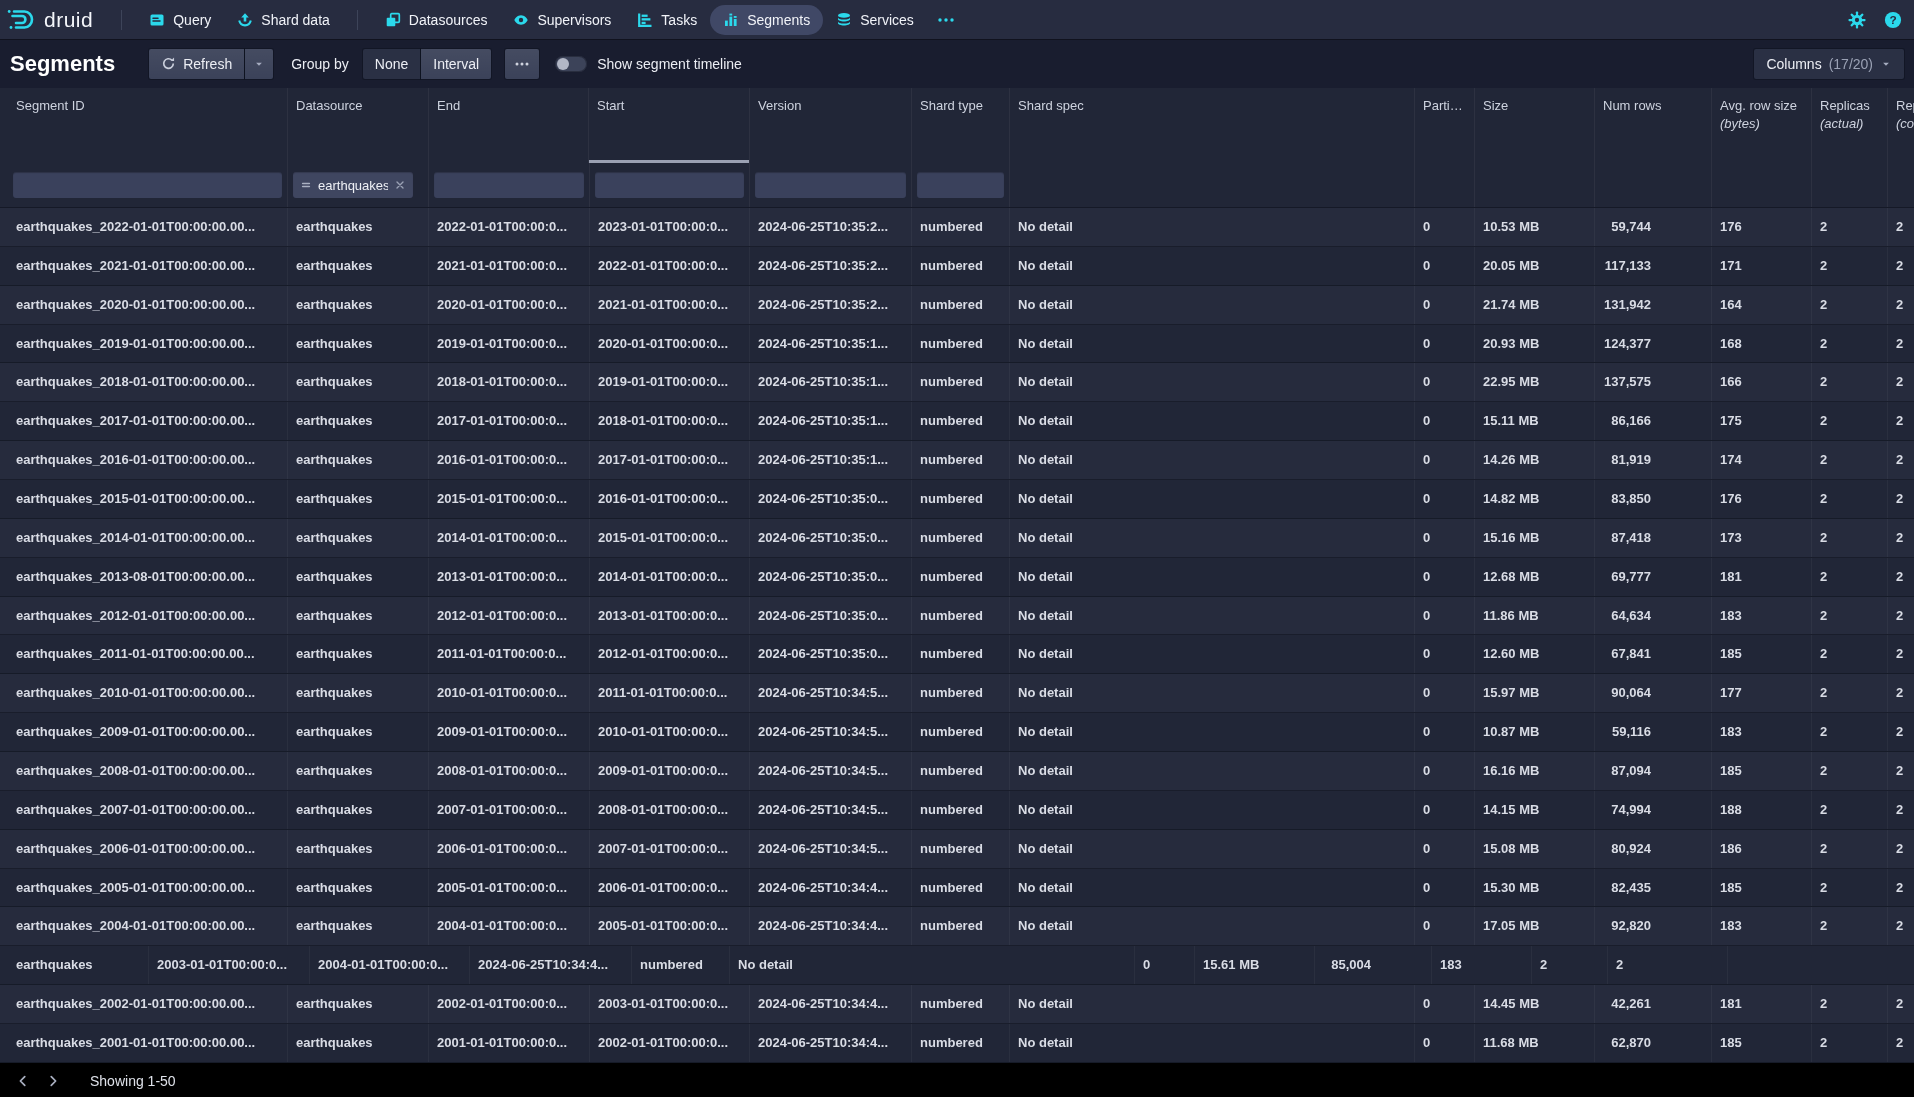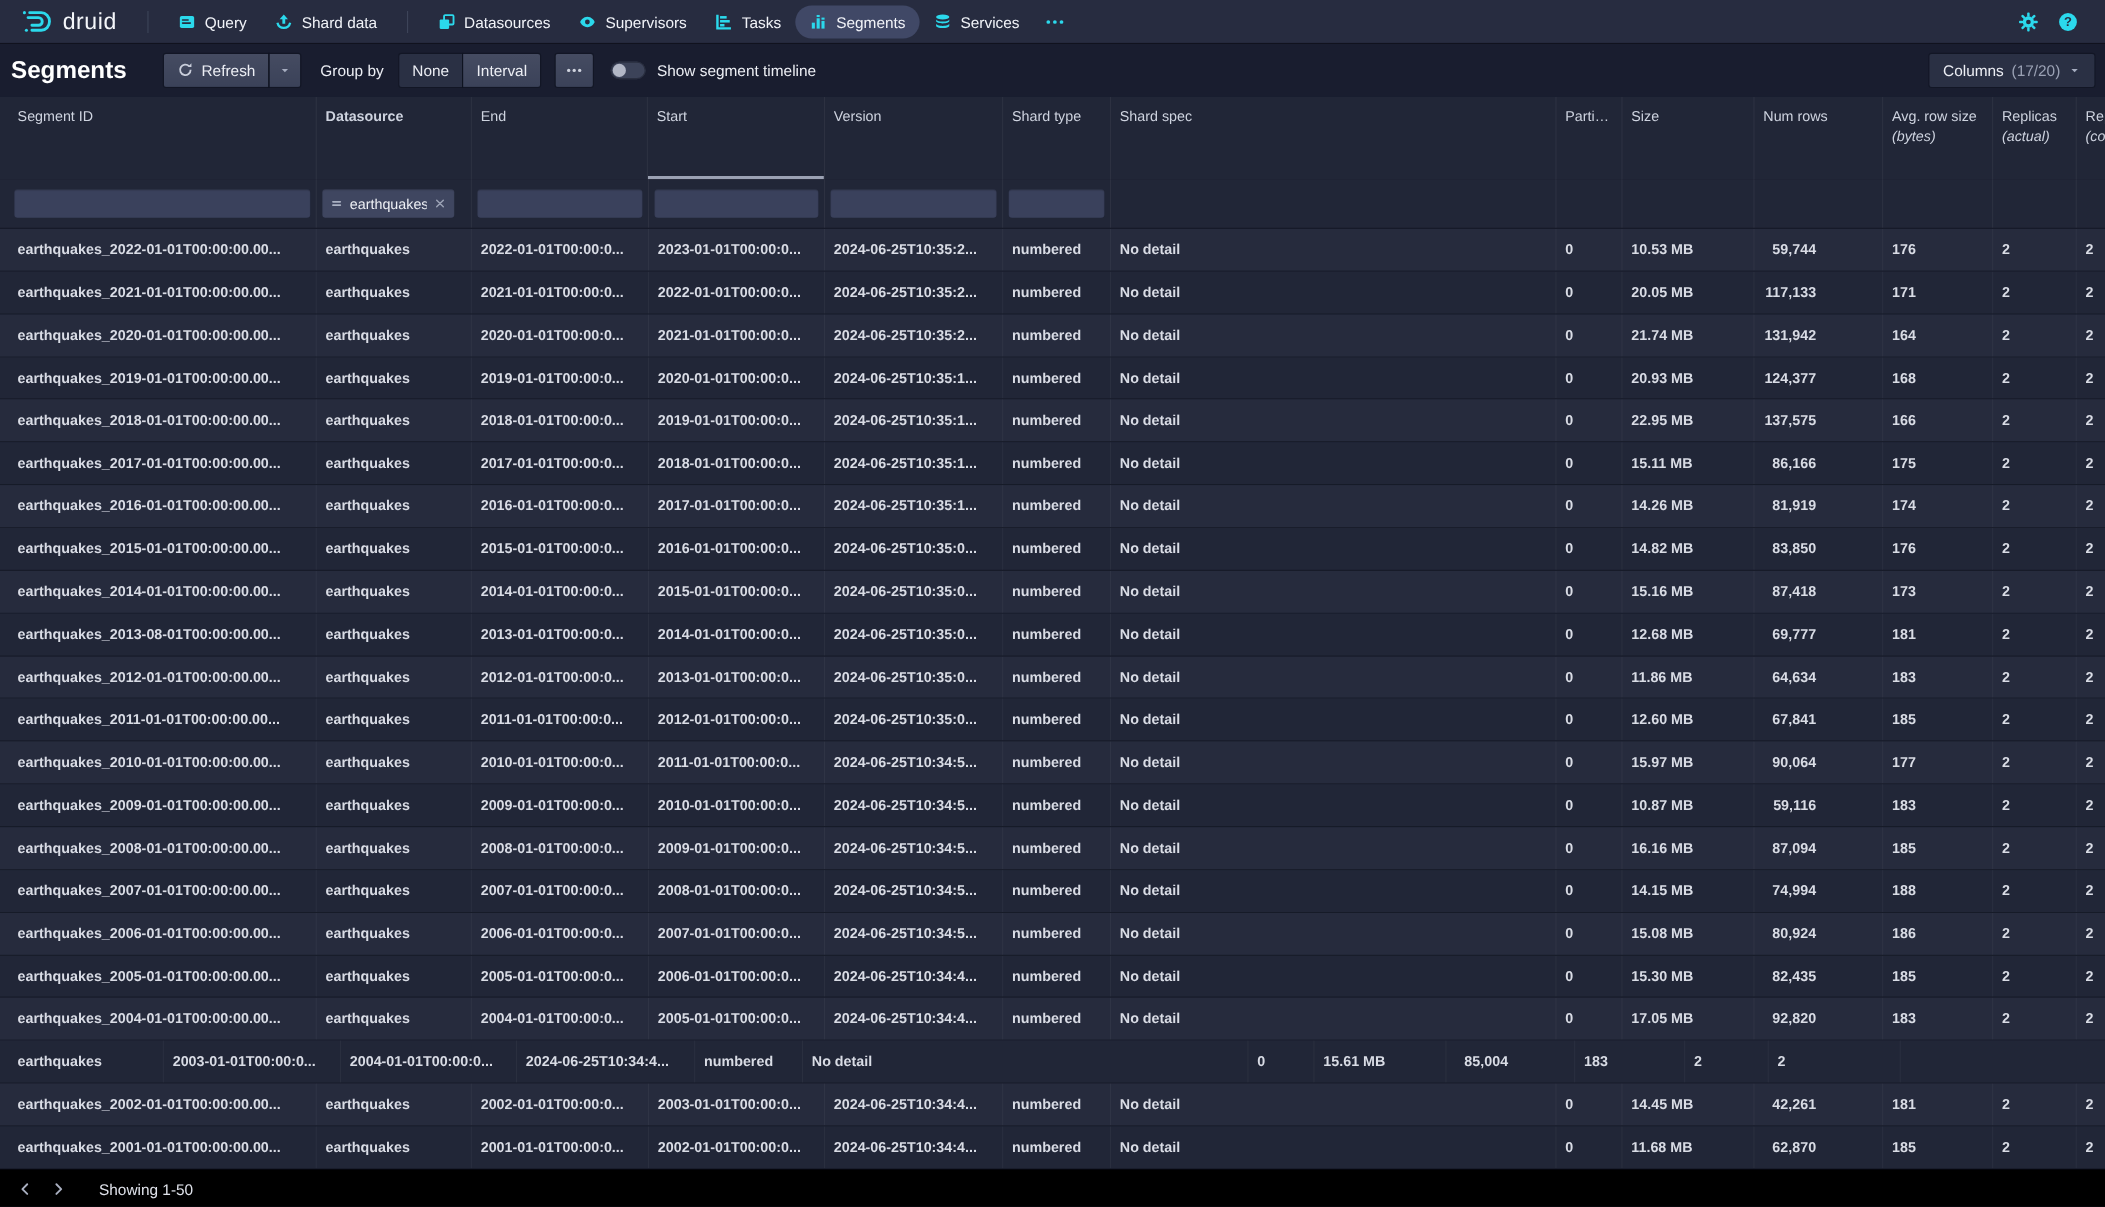--- a/index.html
+++ b/index.html
@@ -6,21 +6,21 @@
   body{
     width:1914px;height:1097px;overflow:hidden;
     background:#191d2f;
     font-family:"Liberation Sans", sans-serif;
     color:#d9dce5;
     -webkit-font-smoothing:antialiased;
   }
   
   .navbar{
     height:39px;background:#272c40;display:flex;align-items:center;
-    padding:0 19px;box-shadow:0 1px 0 rgba(0,0,0,.35);position:relative;z-index:5;
+    padding:0 6px;box-shadow:0 1px 0 rgba(0,0,0,.35);position:relative;z-index:5;
   }
   .logo{display:flex;align-items:center;gap:8px;margin-right:14px;}
   .logo-text{color:#f4f6fa;font-size:21px;letter-spacing:.5px;}
   .nav-divider{width:1px;height:20px;background:#3d4459;margin:0 14px;}
   .nav-items{display:flex;align-items:center;}
   .nav-item{
     display:flex;align-items:center;gap:8px;color:#f1f3f8;font-size:14px;
     padding:7px 13px;border-radius:17px;cursor:pointer;white-space:nowrap;
   }
   .nav-item.active{background:#404866;}
@@ -274,21 +274,21 @@
       </span>
     </div>
   </div>
 </div>
 
 <div class="grid">
   <div class="trow thead">
       <div class="th" style="width: 280px;">
         <div class="th-label">Segment ID</div>
       </div>
-      <div class="th" style="width: 141px; font-weight: bold;">
+      <div class="th" style="width: 141px;">
         <div class="th-label">Datasource</div>
       </div>
       <div class="th" style="width: 160px;">
         <div class="th-label">End</div>
       </div>
       <div class="th" style="width: 161px;">
         <div class="th-label">Start</div>
         <div class="sort-bar"></div>
       </div>
       <div class="th" style="width: 162px;">

